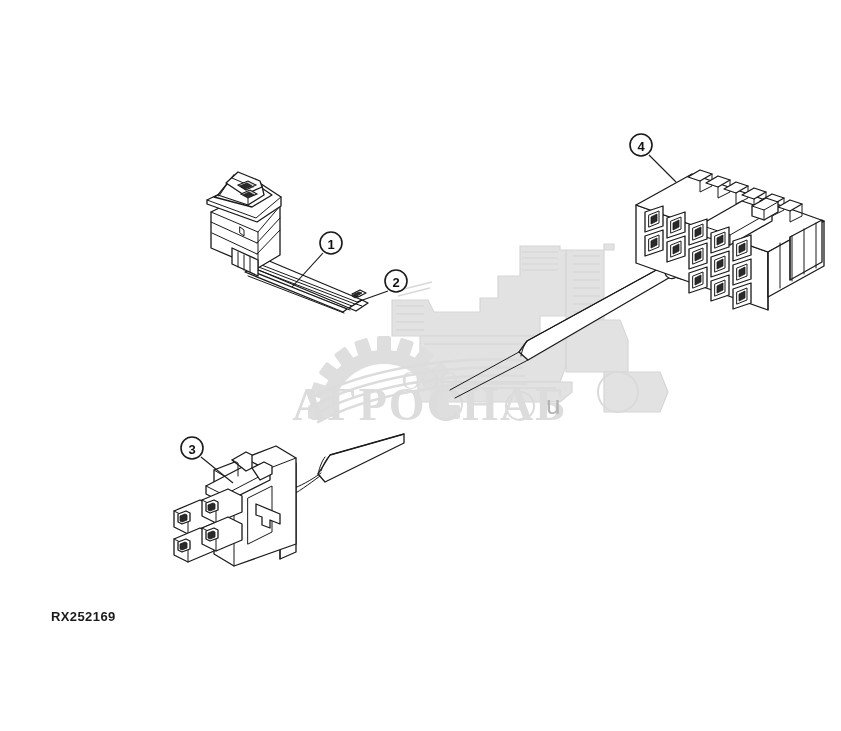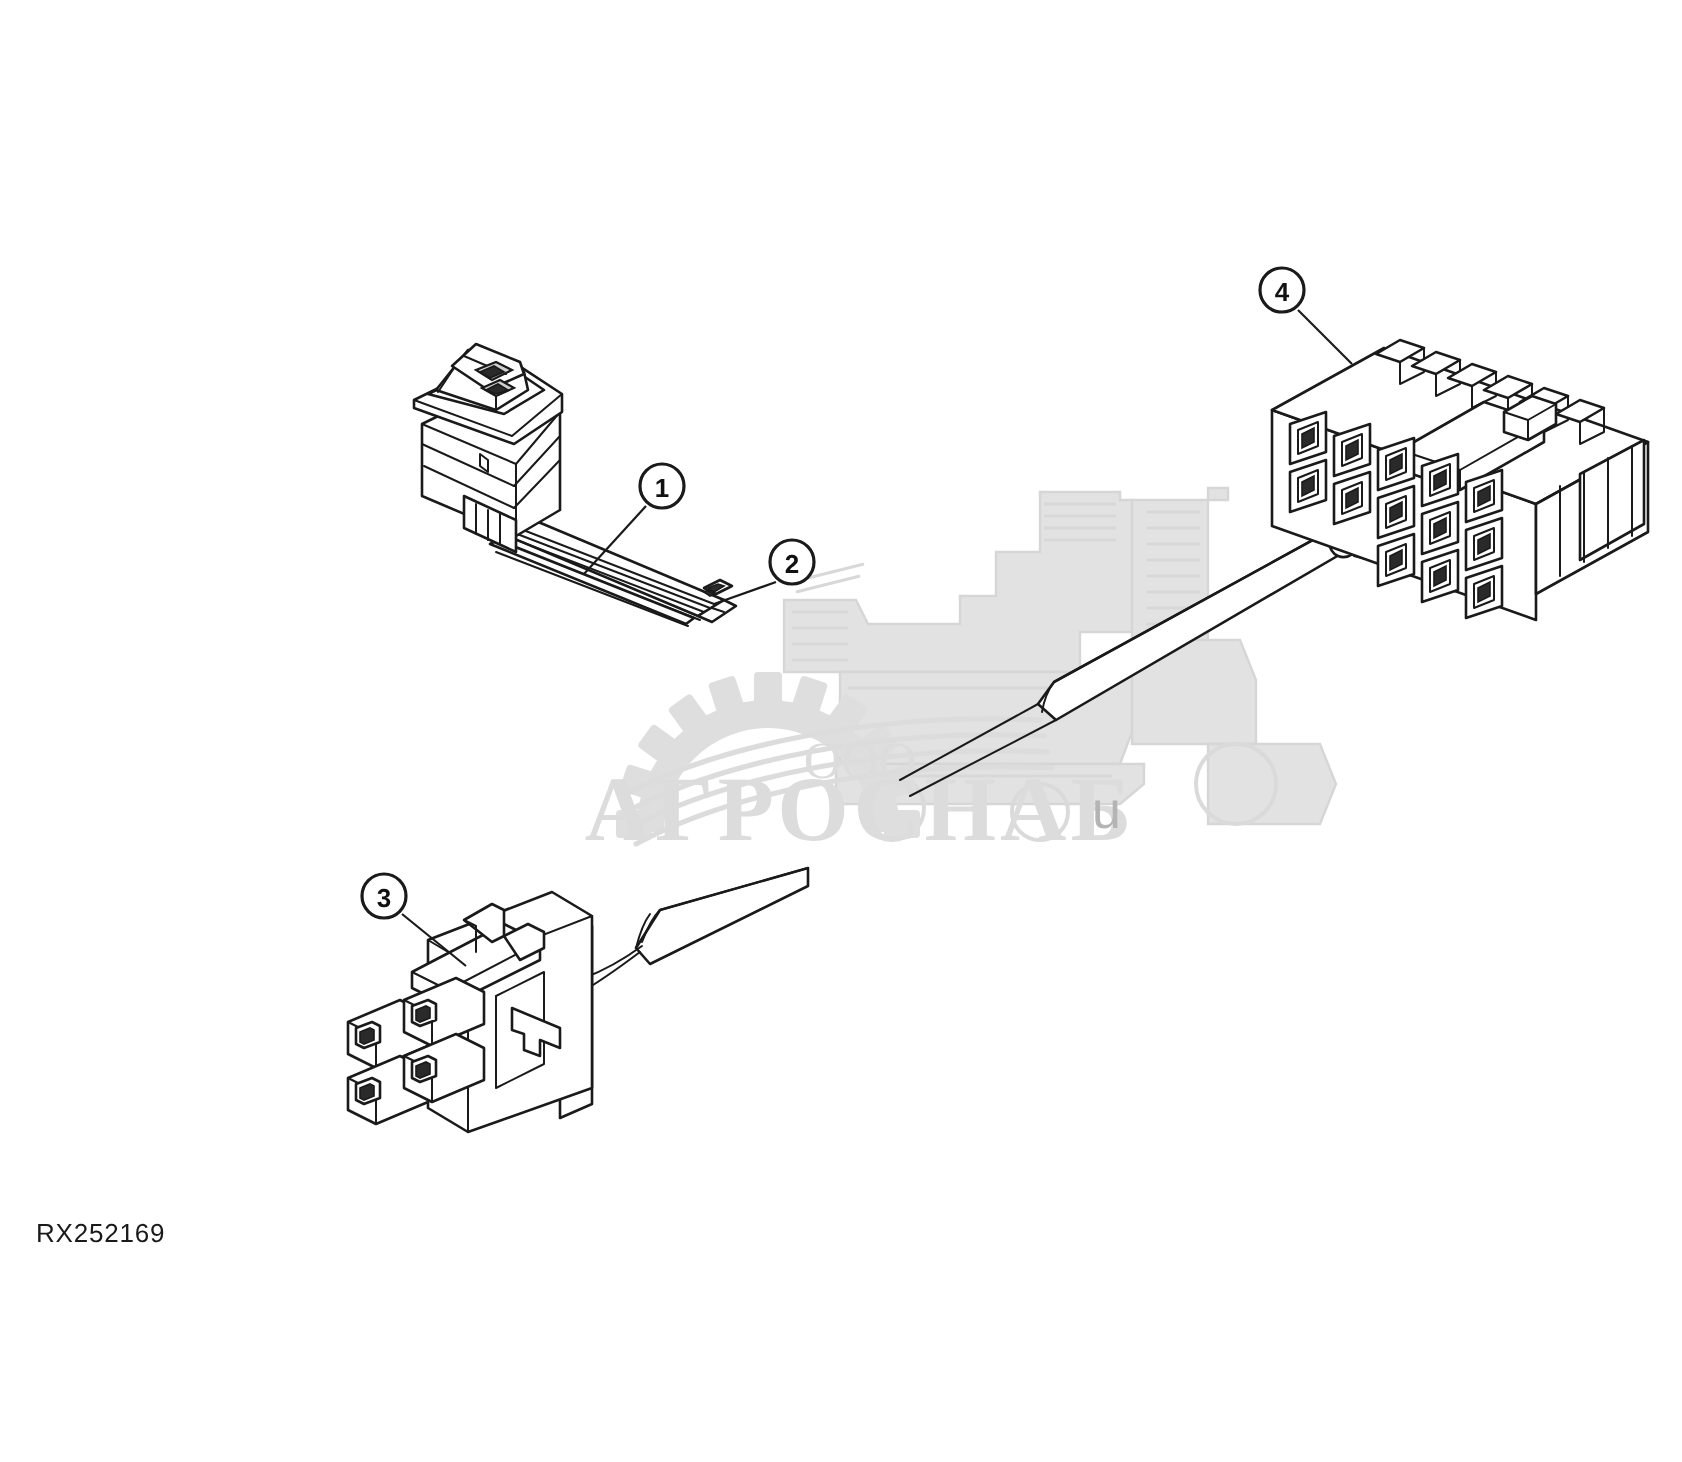--- a/index.html
+++ b/index.html
@@ -6,22 +6,22 @@
   html,body{margin:0;padding:0;background:#ffffff;}
   body{
     width:841px;height:731px;position:relative;overflow:hidden;
     font-family:"Liberation Sans", sans-serif;
   }
   #diagram-root{position:absolute;inset:0;}
   svg.layer{position:absolute;left:0;top:0;width:841px;height:731px;}
   .part-label{
     position:absolute;
     font-family:"Liberation Sans", sans-serif;
-    font-size:13px;font-weight:normal;color:#1a1a1a;
-    letter-spacing:.4px;white-space:nowrap;
+    font-size:13px;font-weight:bold;color:#1a1a1a;
+    letter-spacing:.4px;white-space:nowrap;margin-left:33px;
   }
   .callout-num{
     font-family:"Liberation Sans", sans-serif;
     font-size:13px;font-weight:bold;fill:#111;
     text-anchor:middle;dominant-baseline:central;
   }
 </style>
 </head>
 <body>
 

